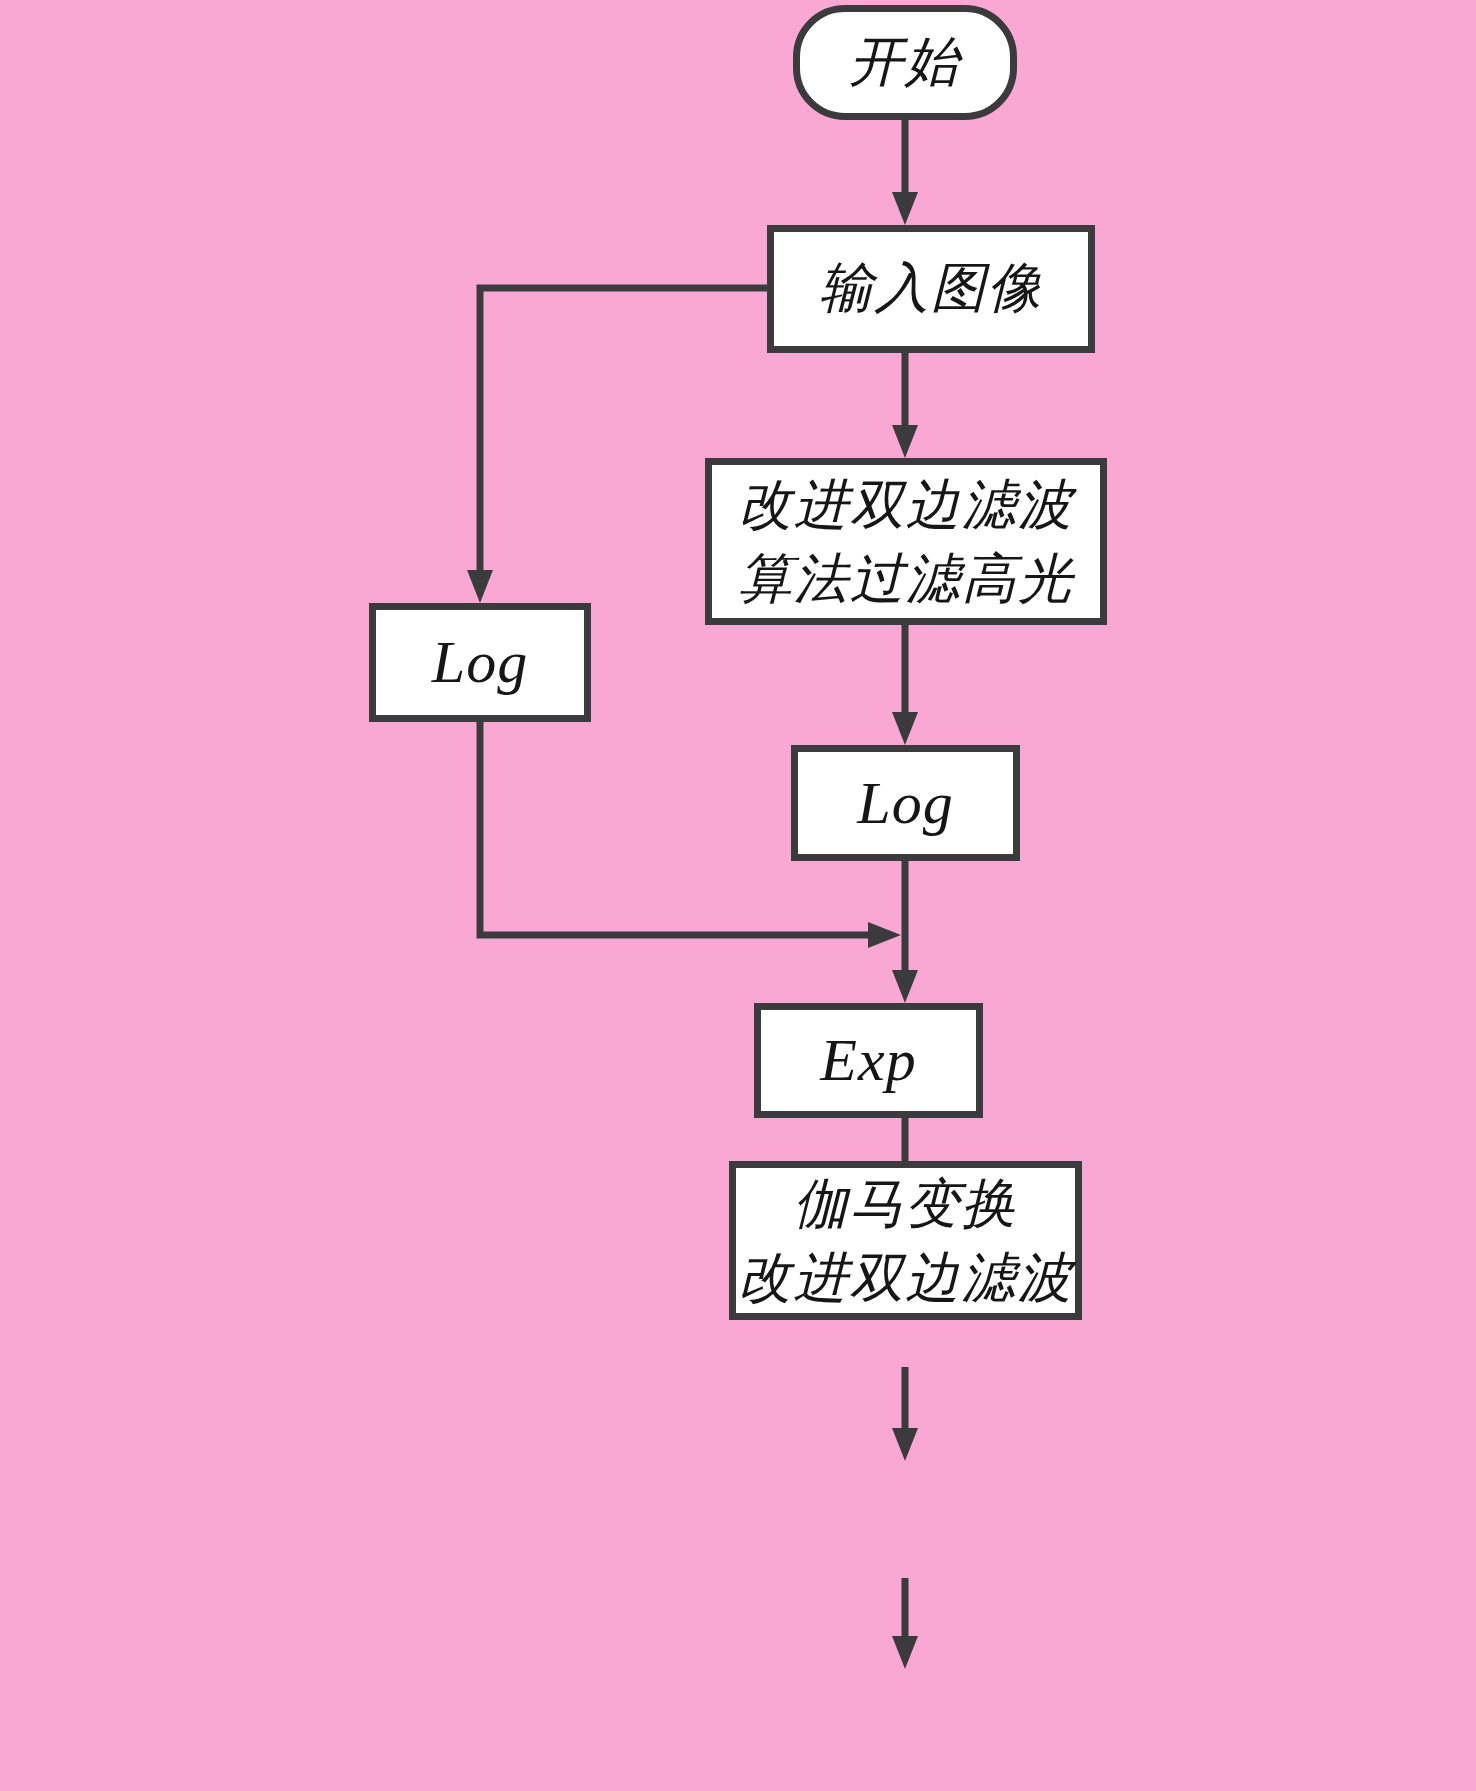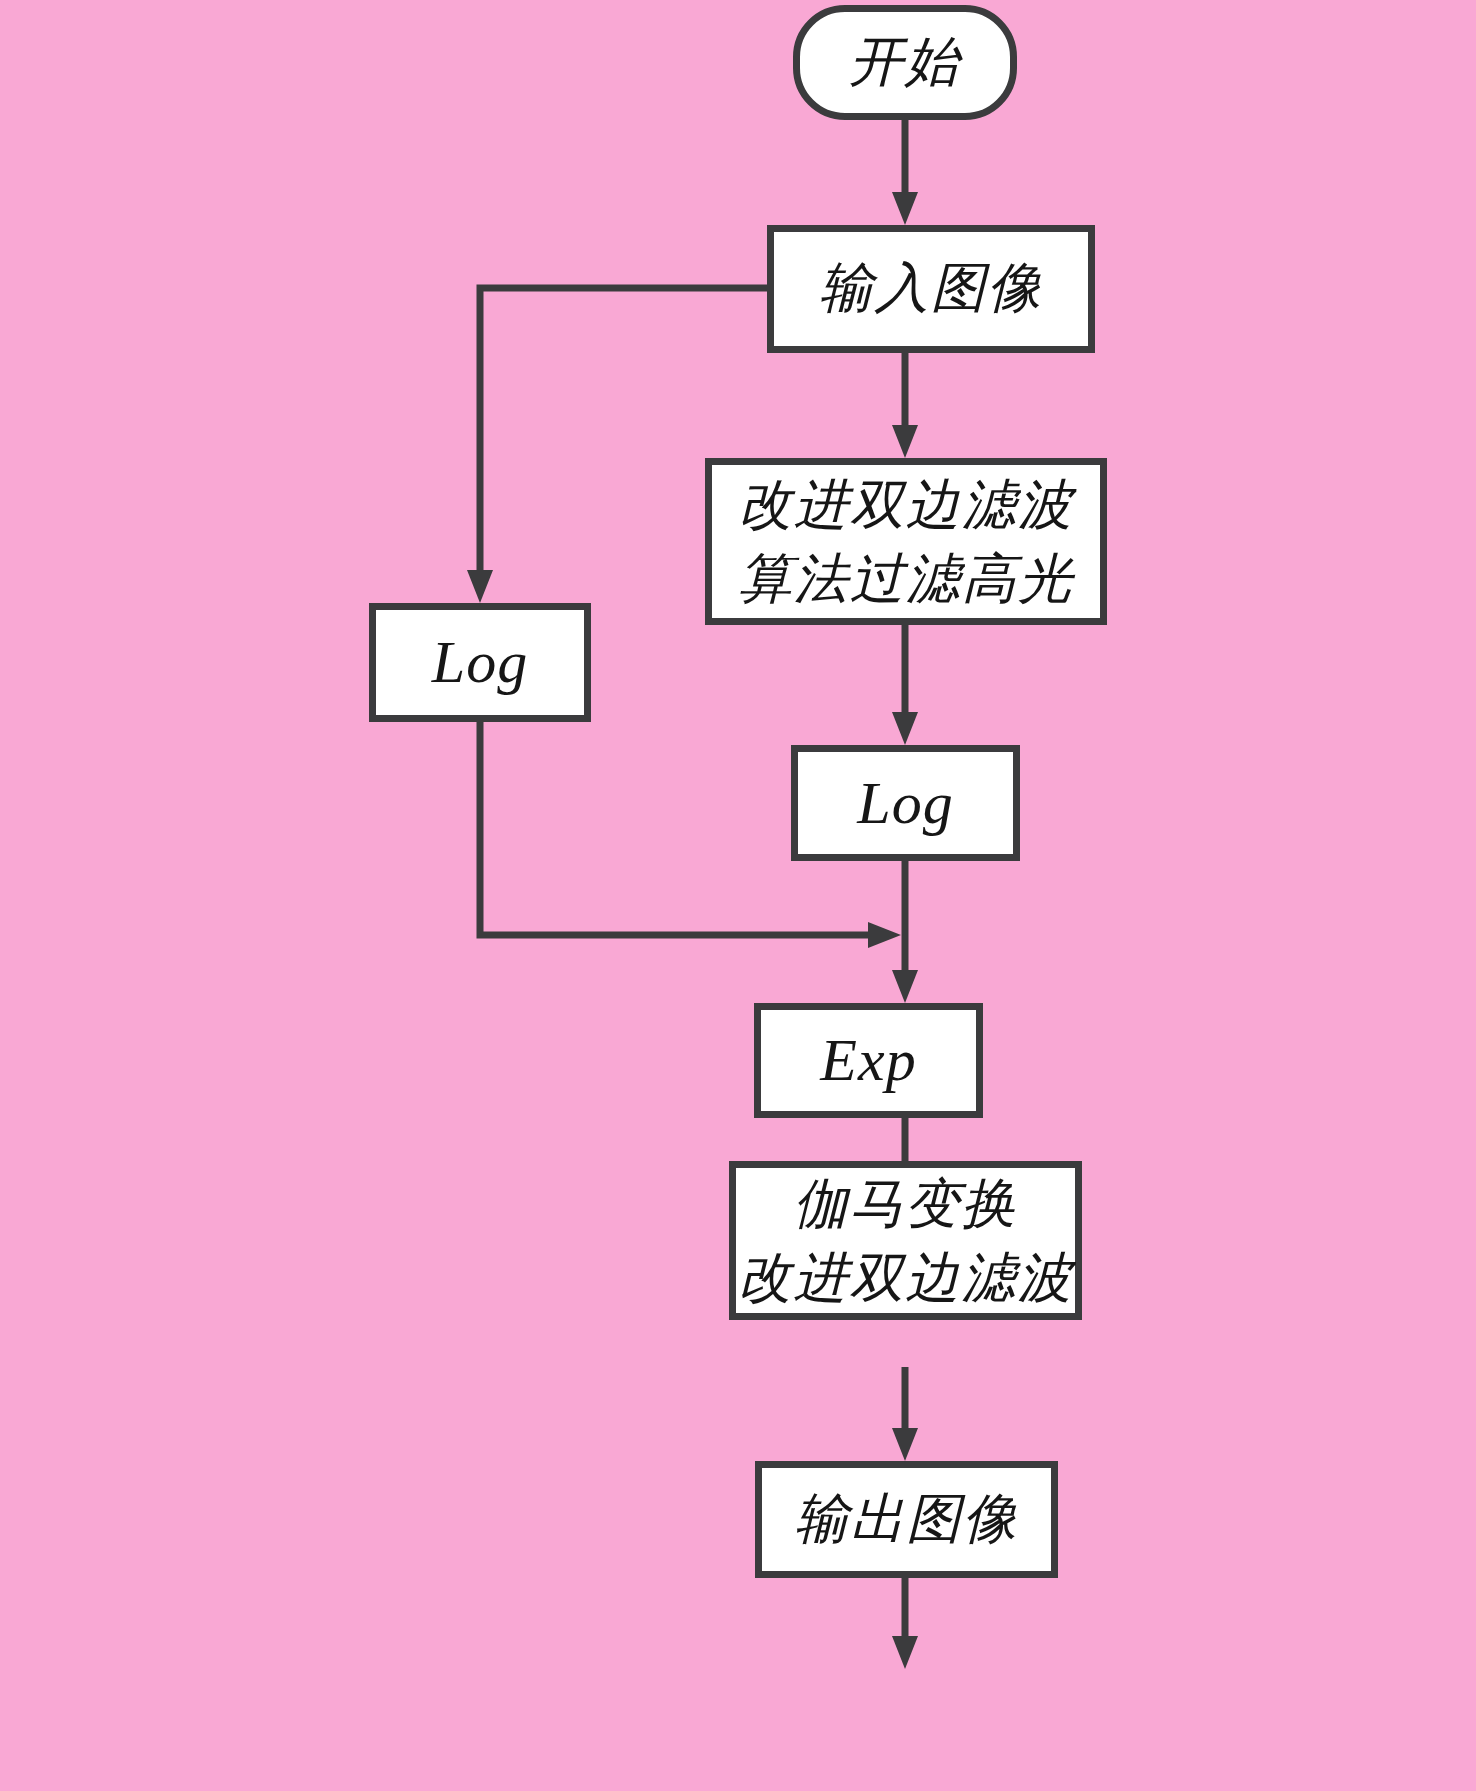--- a/index.html
+++ b/index.html
@@ -102,18 +102,15 @@
 
   <div class="node latin" style="left:754px; top:1003px; width:229px; height:115px;">
     <span>Exp</span>
   </div>
 
   <div class="node two-line" style="left:729px; top:1161px; width:353px; height:159px;">
     <span>伽马变换</span>
     <span>改进双边滤波</span>
   </div>
 
-  <div class="node" style="left:755px; top:1461px; width:303px; height:117px;">
-    <span>输出图像</span>
-  </div>
 
 
 </div>
 
 </body></html>

